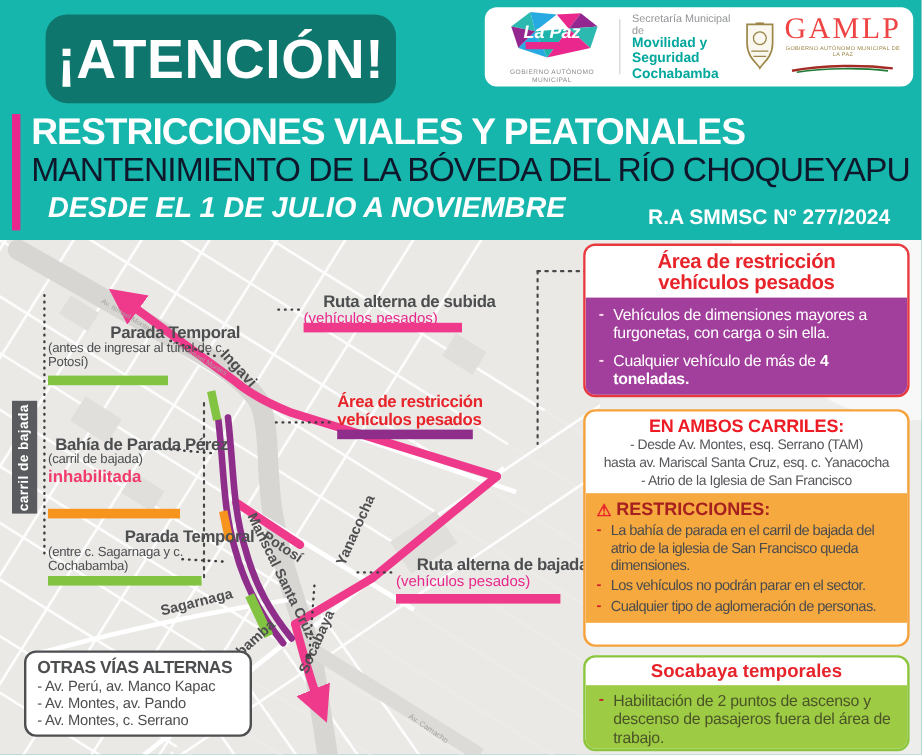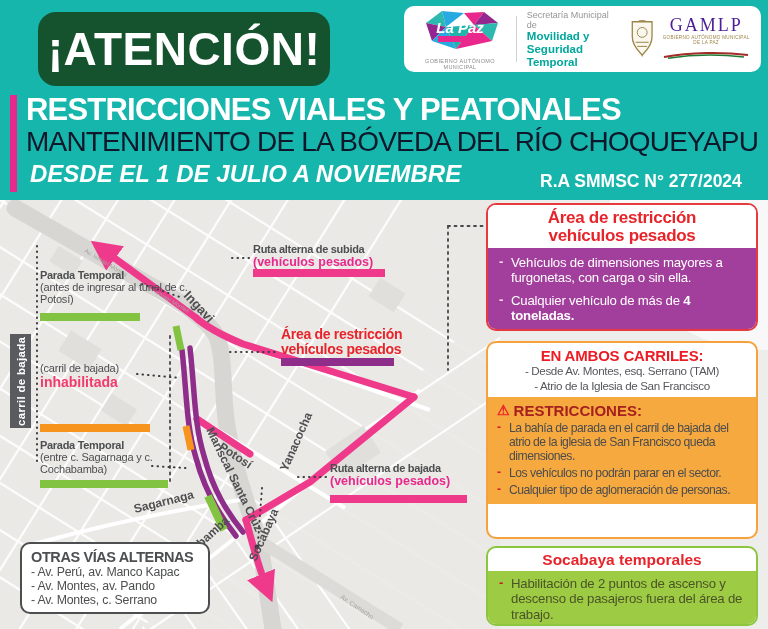--- a/index.html
+++ b/index.html
@@ -1,49 +1,49 @@
 <!DOCTYPE html>
 <html><head>
 <meta charset="utf-8">
 <style>
   html,body{margin:0;padding:0;background:#cfd2d1;}
   .poster{position:relative;width:768px;height:629px;background:#16b6ad;overflow:hidden;
           font-family:"Liberation Sans",sans-serif;}
   
-  .attention{position:absolute;left:38px;top:12px;width:292px;height:74px;background:#14532d;
+  .attention{position:absolute;left:38px;top:12px;width:292px;height:74px;background:#0f766e;
              border-radius:18px;display:flex;align-items:center;justify-content:center;
              color:#fff;font-weight:bold;font-size:46px;letter-spacing:0.5px;}
   .logo-card{position:absolute;left:404px;top:6px;width:357px;height:66px;background:#fff;
              border-radius:10px;display:flex;align-items:center;padding:0 8px;box-sizing:border-box;gap:8px;}
   .lapaz-wrap{width:104px;text-align:center;}
   .lapaz-caption{font-size:5.5px;color:#8a8c8e;letter-spacing:0.4px;margin-top:1px;}
   .logo-div{width:1px;height:46px;background:#d0d2d3;}
   .secretaria{line-height:1.12;padding-left:2px;width:118px;}
   .secretaria .s1{font-size:9px;color:#939598;}
   .secretaria .s2,.secretaria .s3{font-size:11.5px;font-weight:bold;color:#00a79d;}
   .gamlp-wrap{display:flex;align-items:center;gap:4px;}
   .gamlp-txt{text-align:center;}
-  .gamlp-acr{font-family:"Liberation Serif",serif;font-size:18px;color:#4c1d95;letter-spacing:2px;line-height:1;}
+  .gamlp-acr{font-family:"Liberation Serif",serif;font-size:25px;color:#ef4444;letter-spacing:2px;line-height:1;}
   .gamlp-cap{font-size:4.6px;color:#9c8648;letter-spacing:0.3px;margin-top:1px;}
   .title-accent{position:absolute;left:10px;top:95px;width:7px;height:97px;background:#e9278c;}
   .main-title{position:absolute;left:26px;top:92px;color:#fff;font-weight:bold;font-size:31px;
               letter-spacing:-0.8px;white-space:nowrap;}
   .sub-title{position:absolute;left:26px;top:126px;color:#0f172a;font-size:28px;letter-spacing:-0.8px;white-space:nowrap;}
-  .dates{position:absolute;left:30px;top:160px;color:#fff;font-size:24px;font-weight:bold;font-style:italic;white-space:nowrap;}
+  .dates{position:absolute;left:40px;top:160px;color:#fff;font-size:24px;font-weight:bold;font-style:italic;white-space:nowrap;}
   .resolution{position:absolute;left:540px;top:171px;color:#fff;font-weight:bold;font-size:17.5px;white-space:nowrap;}
   
   .main{position:absolute;left:0;top:200px;width:768px;height:429px;background:#edeeec;}
   .panel-bg{position:absolute;left:480px;top:0;width:288px;height:429px;background:#edeeec;overflow:hidden;}
   .panel-blob{position:absolute;left:130px;top:-150px;width:300px;height:300px;background:#f7f8f7;border-radius:50%;}
   .map-svg{position:absolute;left:0;top:0;}
   
   .mlabel{position:absolute;color:#4d4e50;line-height:1.07;}
-  .mlabel .t{font-weight:bold;font-size:11px;letter-spacing:-0.3px;}
+  .mlabel .t{font-weight:bold;font-size:14px;letter-spacing:-0.3px;text-align:right;}
   .mlabel .s{font-size:11px;letter-spacing:-0.2px;}
-  .mlabel .pinksub{color:#e9278c;font-weight:bold;font-size:12.5px;}
+  .mlabel .pinksub{color:#e9278c;font-weight:normal;font-size:12.5px;}
   .mlabel .status{color:#f23a6b;font-weight:bold;font-size:14px;}
   .redlabel{color:#e8242b;font-weight:bold;font-size:14px;line-height:1.05;letter-spacing:-0.3px;}
   .bar{position:absolute;height:8px;}
   .carril-tag{position:absolute;left:10px;top:134px;width:21px;height:94px;background:#5a5b5e;color:#fff;
               font-weight:bold;font-size:11.5px;display:flex;align-items:center;justify-content:center;
               writing-mode:vertical-rl;transform:rotate(180deg);letter-spacing:0.3px;}
   .otras-box{position:absolute;left:20px;top:342px;width:168px;background:#fff;border:2.5px solid #4d4e50;
              border-radius:10px;padding:5px 9px;box-sizing:content-box;}
   .otras-title{font-weight:bold;font-size:14.5px;color:#4d4e50;letter-spacing:-0.4px;white-space:nowrap;}
   .otras-item{font-size:12.3px;color:#4d4e50;line-height:1.14;letter-spacing:-0.2px;white-space:nowrap;}
@@ -93,21 +93,21 @@
         <polygon points="62,16 80,32 44,40" fill="#e9278c"></polygon>
         <text x="48" y="24" text-anchor="middle" fill="#ffffff" font-size="15" font-weight="bold" font-style="italic" font-family="Liberation Sans, sans-serif">La Paz</text>
         <rect x="26" y="27" width="44" height="6" fill="#e9278c"></rect>
       </svg>
       <div class="lapaz-caption">GOBIERNO AUTÓNOMO MUNICIPAL</div>
     </div>
     <div class="logo-div"></div>
     <div class="secretaria">
       <div class="s1">Secretaría Municipal de</div>
       <div class="s2">Movilidad y</div>
-      <div class="s3">Seguridad Temporal</div>
+      <div class="s3">Seguridad Cochabamba</div>
     </div>
     <div class="gamlp-wrap">
       <svg width="32" height="48" viewBox="0 0 32 48">
         <path d="M4 3 h24 v18 c0 13 -10 19 -12 23 c-2 -4 -12 -10 -12 -23 z" fill="#faf7ef" stroke="#9c8648" stroke-width="1.6"></path>
         <circle cx="16" cy="16" r="6" fill="none" stroke="#9c8648" stroke-width="1.2"></circle>
         <path d="M8 28 h16 M10 33 h12" stroke="#9c8648" stroke-width="1.2"></path>
         <path d="M16 3 v-2 M12 2 h8" stroke="#9c8648" stroke-width="1.4"></path>
       </svg>
       <div class="gamlp-txt">
         <div class="gamlp-acr">GAMLP</div>
@@ -284,20 +284,21 @@
 
     <div class="mlabel" style="left:40px;top:70px;width:160px;">
       <div class="t">Parada Temporal</div>
       <div class="s">(antes de ingresar al túnel de c. Potosí)</div>
     </div>
     <div class="bar" style="left:40px;top:113px;width:100px;background:#82c341;"></div>
 
     <div class="carril-tag">carril de bajada</div>
 
     <div class="mlabel" style="left:40px;top:163px;width:150px;">
+      <div class="t">Bahía de Parada Pérez</div>
       <div class="s">(carril de bajada)</div>
       <div class="status">inhabilitada</div>
     </div>
     <div class="bar" style="left:40px;top:224px;width:110px;background:#f7941e;"></div>
 
     <div class="mlabel" style="left:40px;top:240px;width:172px;">
       <div class="t">Parada Temporal</div>
       <div class="s">(entre c. Sagarnaga y c. Cochabamba)</div>
     </div>
     <div class="bar" style="left:40px;top:280px;width:128px;background:#82c341;"></div>
@@ -339,20 +340,21 @@
         <div class="wbullet">
           <span>Cualquier vehículo de más de </span><b>4 toneladas.</b>
         </div>
       </div>
     </div>
 
     <div class="pbox box2">
       <div class="box2-white">
         <div class="h2">EN AMBOS CARRILES:</div>
         <div class="ln">- Desde Av. Montes, esq. Serrano (TAM)</div>
+        <div class="ln">hasta av. Mariscal Santa Cruz, esq. c. Yanacocha</div>
         <div class="ln">- Atrio de la Iglesia de San Francisco</div>
       </div>
       <div class="box2-orange">
         <div class="rest-title">
           <span class="warn-ico">⚠</span>
           <span>RESTRICCIONES:</span>
         </div>
         <div class="obullet">La bahía de parada en el carril de bajada del atrio de la iglesia de San Francisco queda dimensiones.</div>
         <div class="obullet">Los vehículos no podrán parar en el sector.</div>
         <div class="obullet">Cualquier tipo de aglomeración de personas.</div>

